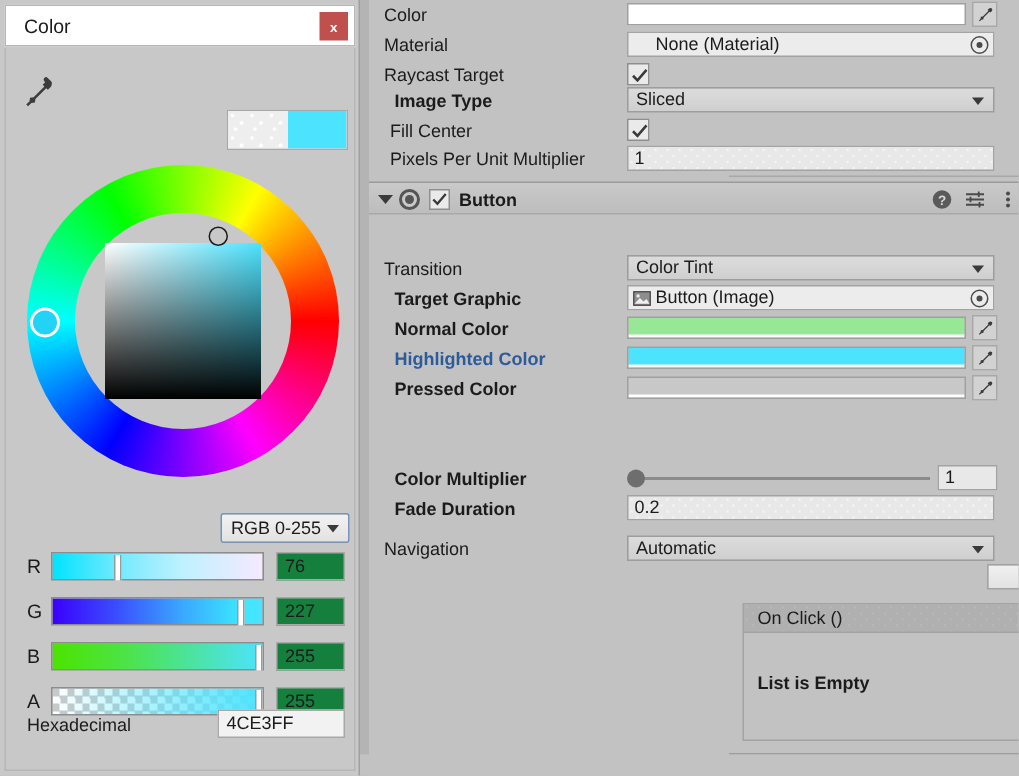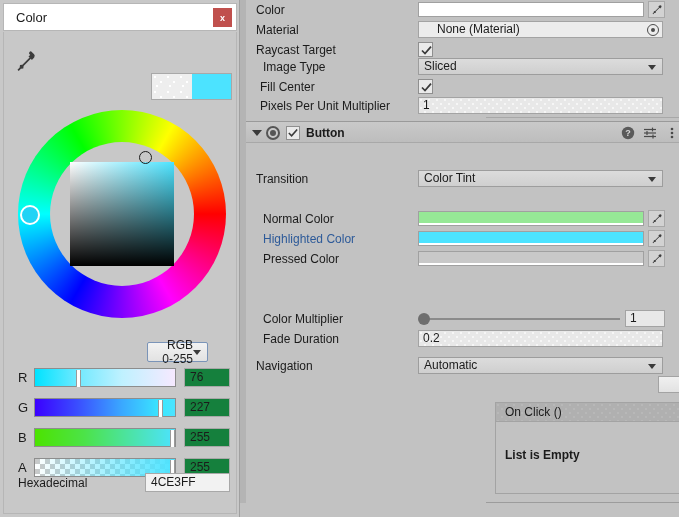--- a/index.html
+++ b/index.html
@@ -78,24 +78,24 @@
     border:1.6px solid #1b1b1b;border-radius:50%;box-sizing:border-box;cursor:pointer;
   }
   #hue-cursor{
     position:absolute;left:2px;top:95px;width:20px;height:20px;
     border:2.5px solid #ffffff;border-radius:50%;box-sizing:border-box;
     background:#22d3f5;cursor:pointer;
   }
 
   
   #rgb-mode{
-    position:absolute;left:143px;top:310px;width:61px;height:20px;
+    position:absolute;left:143px;top:310px;width:86px;height:20px;
     background:linear-gradient(#f2f2f2,#e2e2e2);
     border:1px solid #7a94b8;border-radius:2px;box-sizing:border-box;
-    display:flex;align-items:center;cursor:pointer;text-align:right;
+    display:flex;align-items:center;cursor:pointer;
   }
   #rgb-mode-label{padding-left:6px;font-size:12px;flex:1;}
   .tri-down{
     width:0;height:0;border-left:4px solid transparent;border-right:4px solid transparent;
     border-top:5px solid #3a3a3a;margin-right:6px;
   }
 
   
   .chan-row{position:absolute;left:14px;width:212px;height:20px;}
   .chan-label{position:absolute;left:0;top:2px;width:16px;font-size:13px;}
@@ -134,21 +134,21 @@
 
   
   #inspector{
     position:absolute;left:240px;top:0;width:439px;height:517px;
     background:#c2c2c2;overflow:hidden;
   }
   #insp-left-edge{position:absolute;left:0;top:0;width:6px;height:517px;background:#b4b4b4;}
   .ins-row{position:absolute;left:0;width:439px;height:20px;}
   .ins-label{position:absolute;top:3px;font-size:12px;color:#1b1b1b;white-space:nowrap;}
   .ins-label.indent0{left:16px;}
-  .ins-label.indent1{left:23px;}
+  .ins-label.indent1{left:23px;font-weight:bold;}
   .ins-label.indent2{left:20px;}
   .ins-label.hl{color:#2d5a99;}
 
   .fld{
     position:absolute;left:178px;top:1px;width:245px;height:17px;
     box-sizing:border-box;
   }
   .fld-text{
     background:#e8e8e8;
     background-image:
@@ -442,20 +442,36 @@
 
 
     <div class="ins-row" style="top:169px">
       <span class="ins-label indent0">Transition</span>
       <span class="fld fld-dd">
         <span>Color Tint</span>
         <span class="dd-arrow"></span>
       </span>
     </div>
 
+    <div class="ins-row" style="top:189px">
+      <span class="ins-label indent1">Target Graphic</span>
+      <span class="fld fld-obj">
+        <span class="objicon">
+          <svg width="12" height="12" viewBox="0 0 12 12">
+              <rect x="0.5" y="1.5" width="11" height="9" fill="#8e8e8e" stroke="#4a4a4a" stroke-width="0.9"></rect>
+              <circle cx="3.4" cy="4.3" r="1.1" fill="#efefef"></circle>
+              <path d="M1 9.5 L4.6 5.6 L7 8 L9 6.3 L11 9.5 Z" fill="#efefef"></path>
+            </svg>
+        </span>
+        <span>Button (Image)</span>
+        <span class="objdot">
+            <b></b>
+          </span>
+      </span>
+    </div>
 
     <div class="ins-row" style="top:209px">
       <span class="ins-label indent1">Normal Color</span>
       <span class="colorfld">
         <span class="main" style="background:#96E896"></span>
           <span class="alpha"></span>
       </span>
       <span class="dropper">
         <svg width="13" height="13" viewBox="0 0 13 13">
             <path d="M10 1.4c.7.7.7 1.6 0 2.2l-.8.8-.6-.6-3.8 3.8-.2 1.3-1.3.2-1.1 1.1-.6-.6 1.1-1.1.2-1.3 1.3-.2 3.8-3.8-.6-.6.8-.8c.6-.7 1.5-.7 2.2 0z" fill="#3c3c3c"></path>

